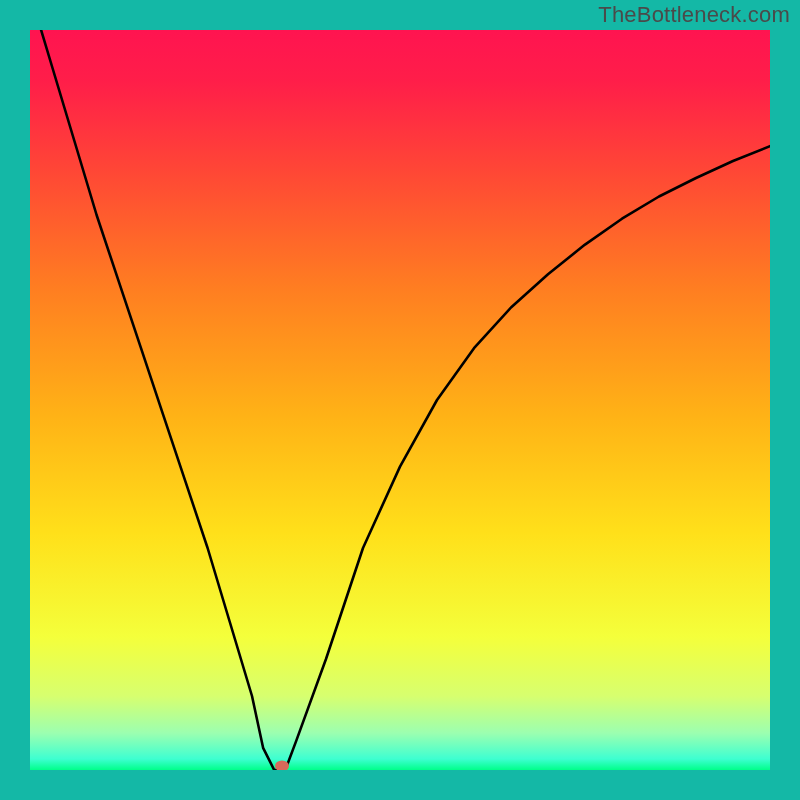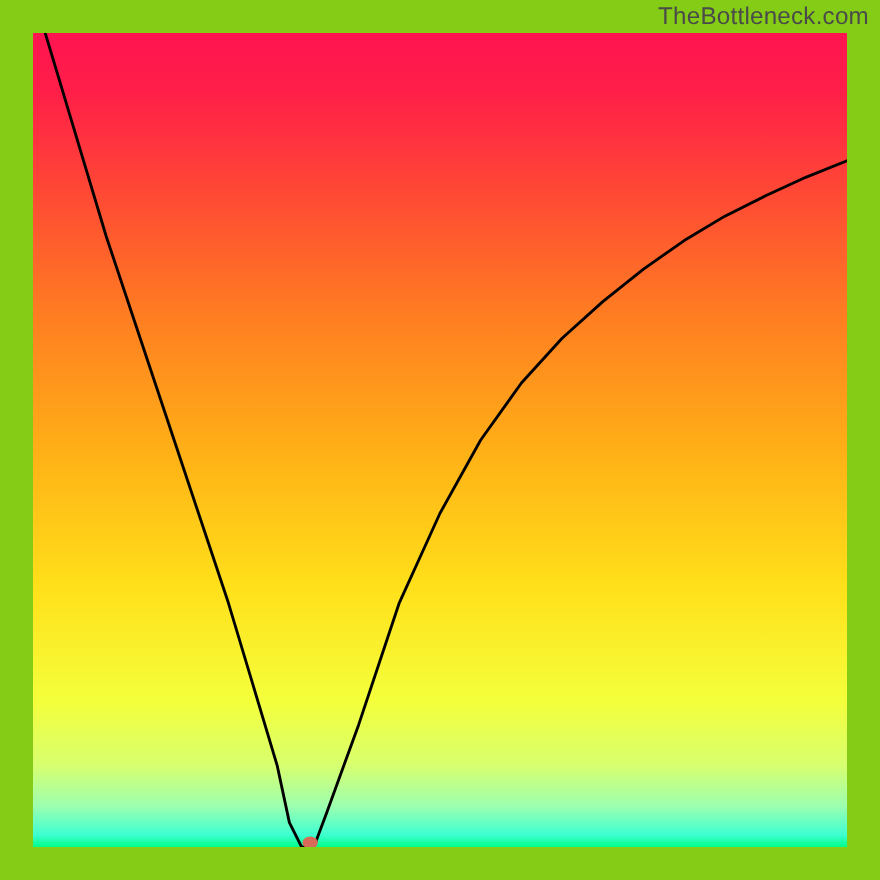--- a/index.html
+++ b/index.html
@@ -8,21 +8,21 @@
     width: 800px;
     height: 800px;
     background: #000;
     overflow: hidden;
     font-family: Arial, Helvetica, sans-serif;
   }
   .frame {
     position: relative;
     width: 800px;
     height: 800px;
-    background: #84cc16;
+    background: #14b8a6;
   }
   .watermark {
     position: absolute;
     top: 2px;
     right: 10px;
     color: #4a4a4a;
     font-size: 22px;
     font-weight: 400;
     z-index: 20;
     letter-spacing: 0.2px;

